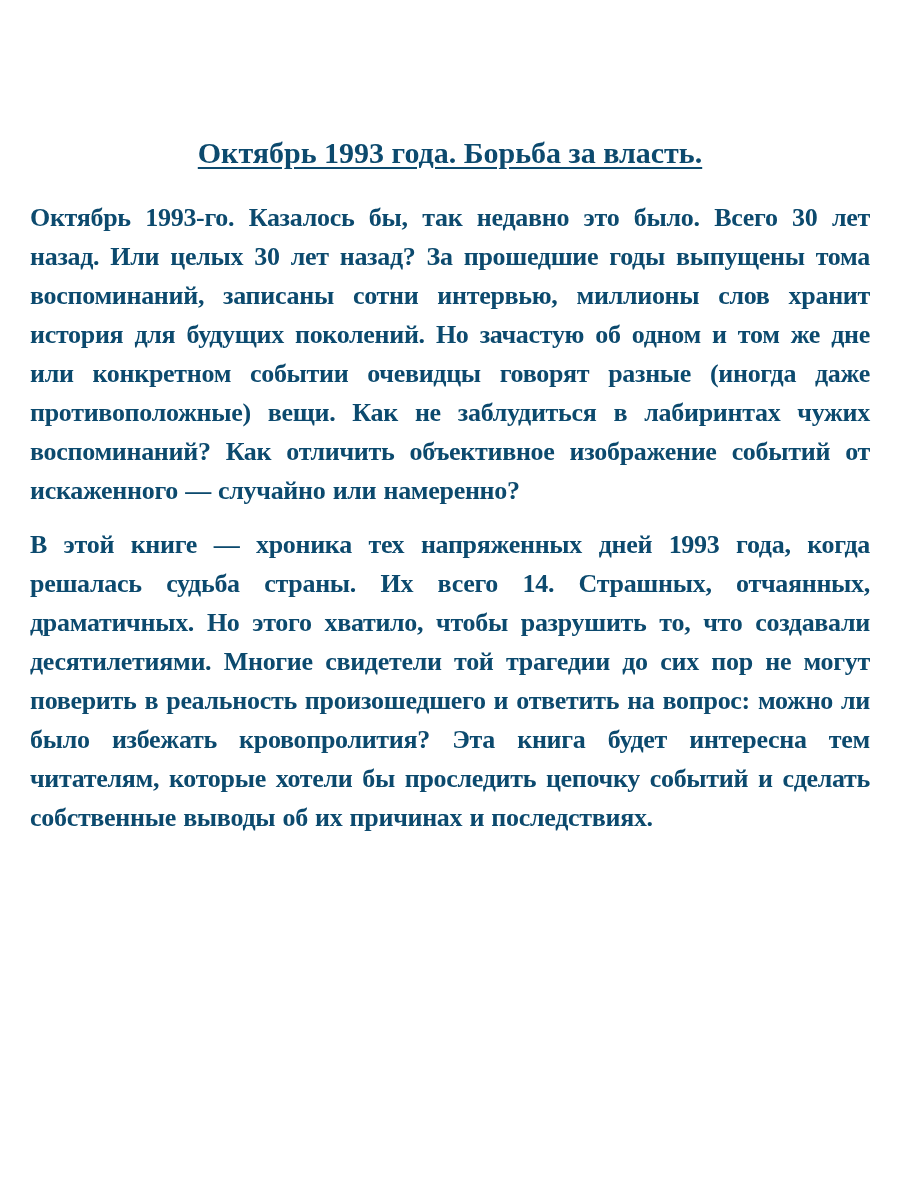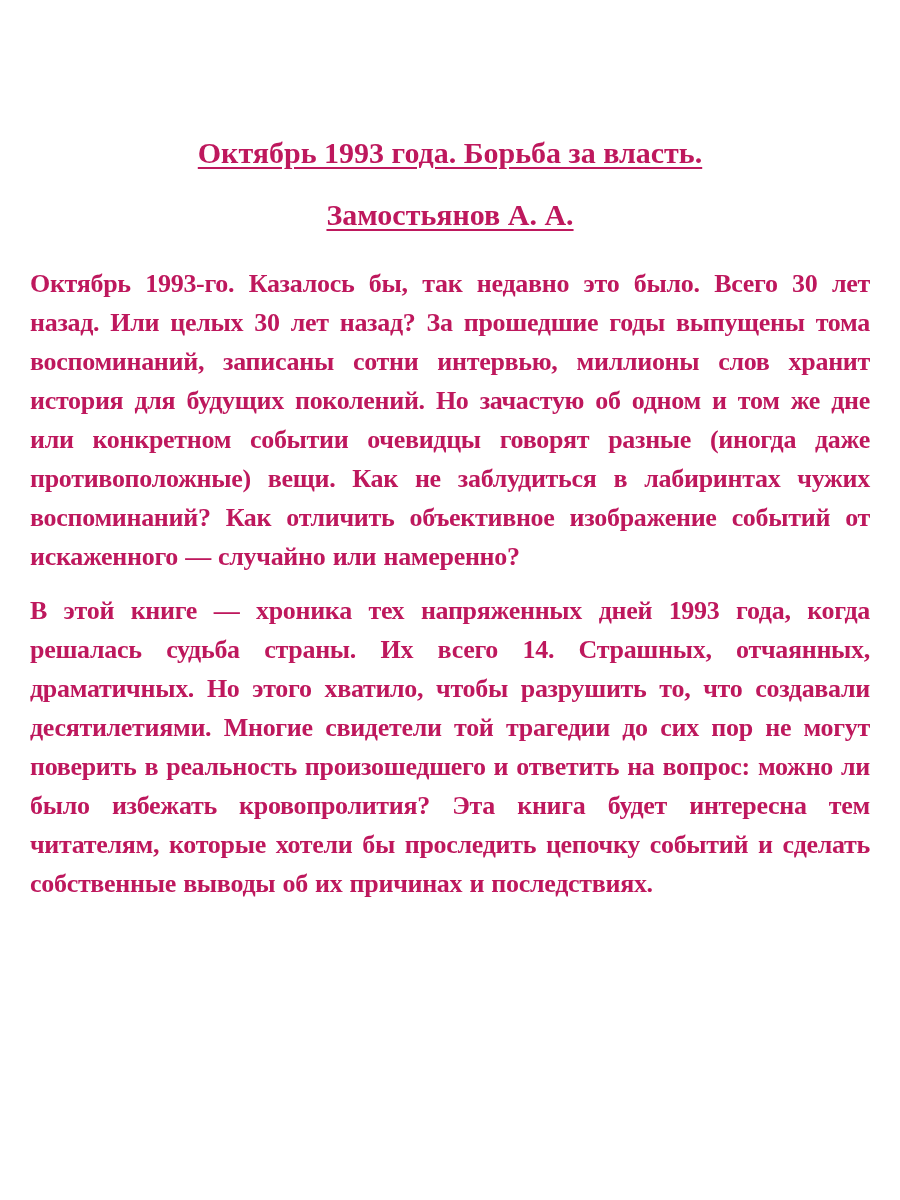--- a/index.html
+++ b/index.html
@@ -6,21 +6,21 @@
     margin: 0;
     padding: 0;
     background: #ffffff;
   }
   .page {
     position: relative;
     width: 900px;
     height: 1200px;
     box-sizing: border-box;
     background: #ffffff;
-    color: #be185d;
+    color: #0c4a6e;
     font-family: "Liberation Serif", "DejaVu Serif", serif;
     padding: 136px 30px 0 30px;
     overflow: hidden;
   }
   .doc-title,
   .doc-author {
     margin: 0;
     text-align: center;
     font-weight: 700;
     font-size: 30px;
@@ -43,16 +43,15 @@
     text-align: justify;
     letter-spacing: -0.3px;
     word-spacing: 1px;
   }
 </style>
 </head>
 <body>
 
 <div class="page">
   <h1 class="doc-title">Октябрь 1993 года. Борьба за власть.</h1>
-  <h2 class="doc-author">Замостьянов А. А.</h2>
   <p class="doc-para">Октябрь 1993-го. Казалось бы, так недавно это было. Всего 30 лет назад. Или целых 30 лет назад? За прошедшие годы выпущены тома воспоминаний, записаны сотни интервью, миллионы слов хранит история для будущих поколений. Но зачастую об одном и том же дне или конкретном событии очевидцы говорят разные (иногда даже противоположные) вещи. Как не заблудиться в лабиринтах чужих воспоминаний? Как отличить объективное изображение событий от искаженного — случайно или намеренно?</p>
   <p class="doc-para">В этой книге — хроника тех напряженных дней 1993 года, когда решалась судьба страны. Их всего 14. Страшных, отчаянных, драматичных. Но этого хватило, чтобы разрушить то, что создавали десятилетиями. Многие свидетели той трагедии до сих пор не могут поверить в реальность произошедшего и ответить на вопрос: можно ли было избежать кровопролития? Эта книга будет интересна тем читателям, которые хотели бы проследить цепочку событий и сделать собственные выводы об их причинах и последствиях.</p>
 </div>
 
 </body></html>

